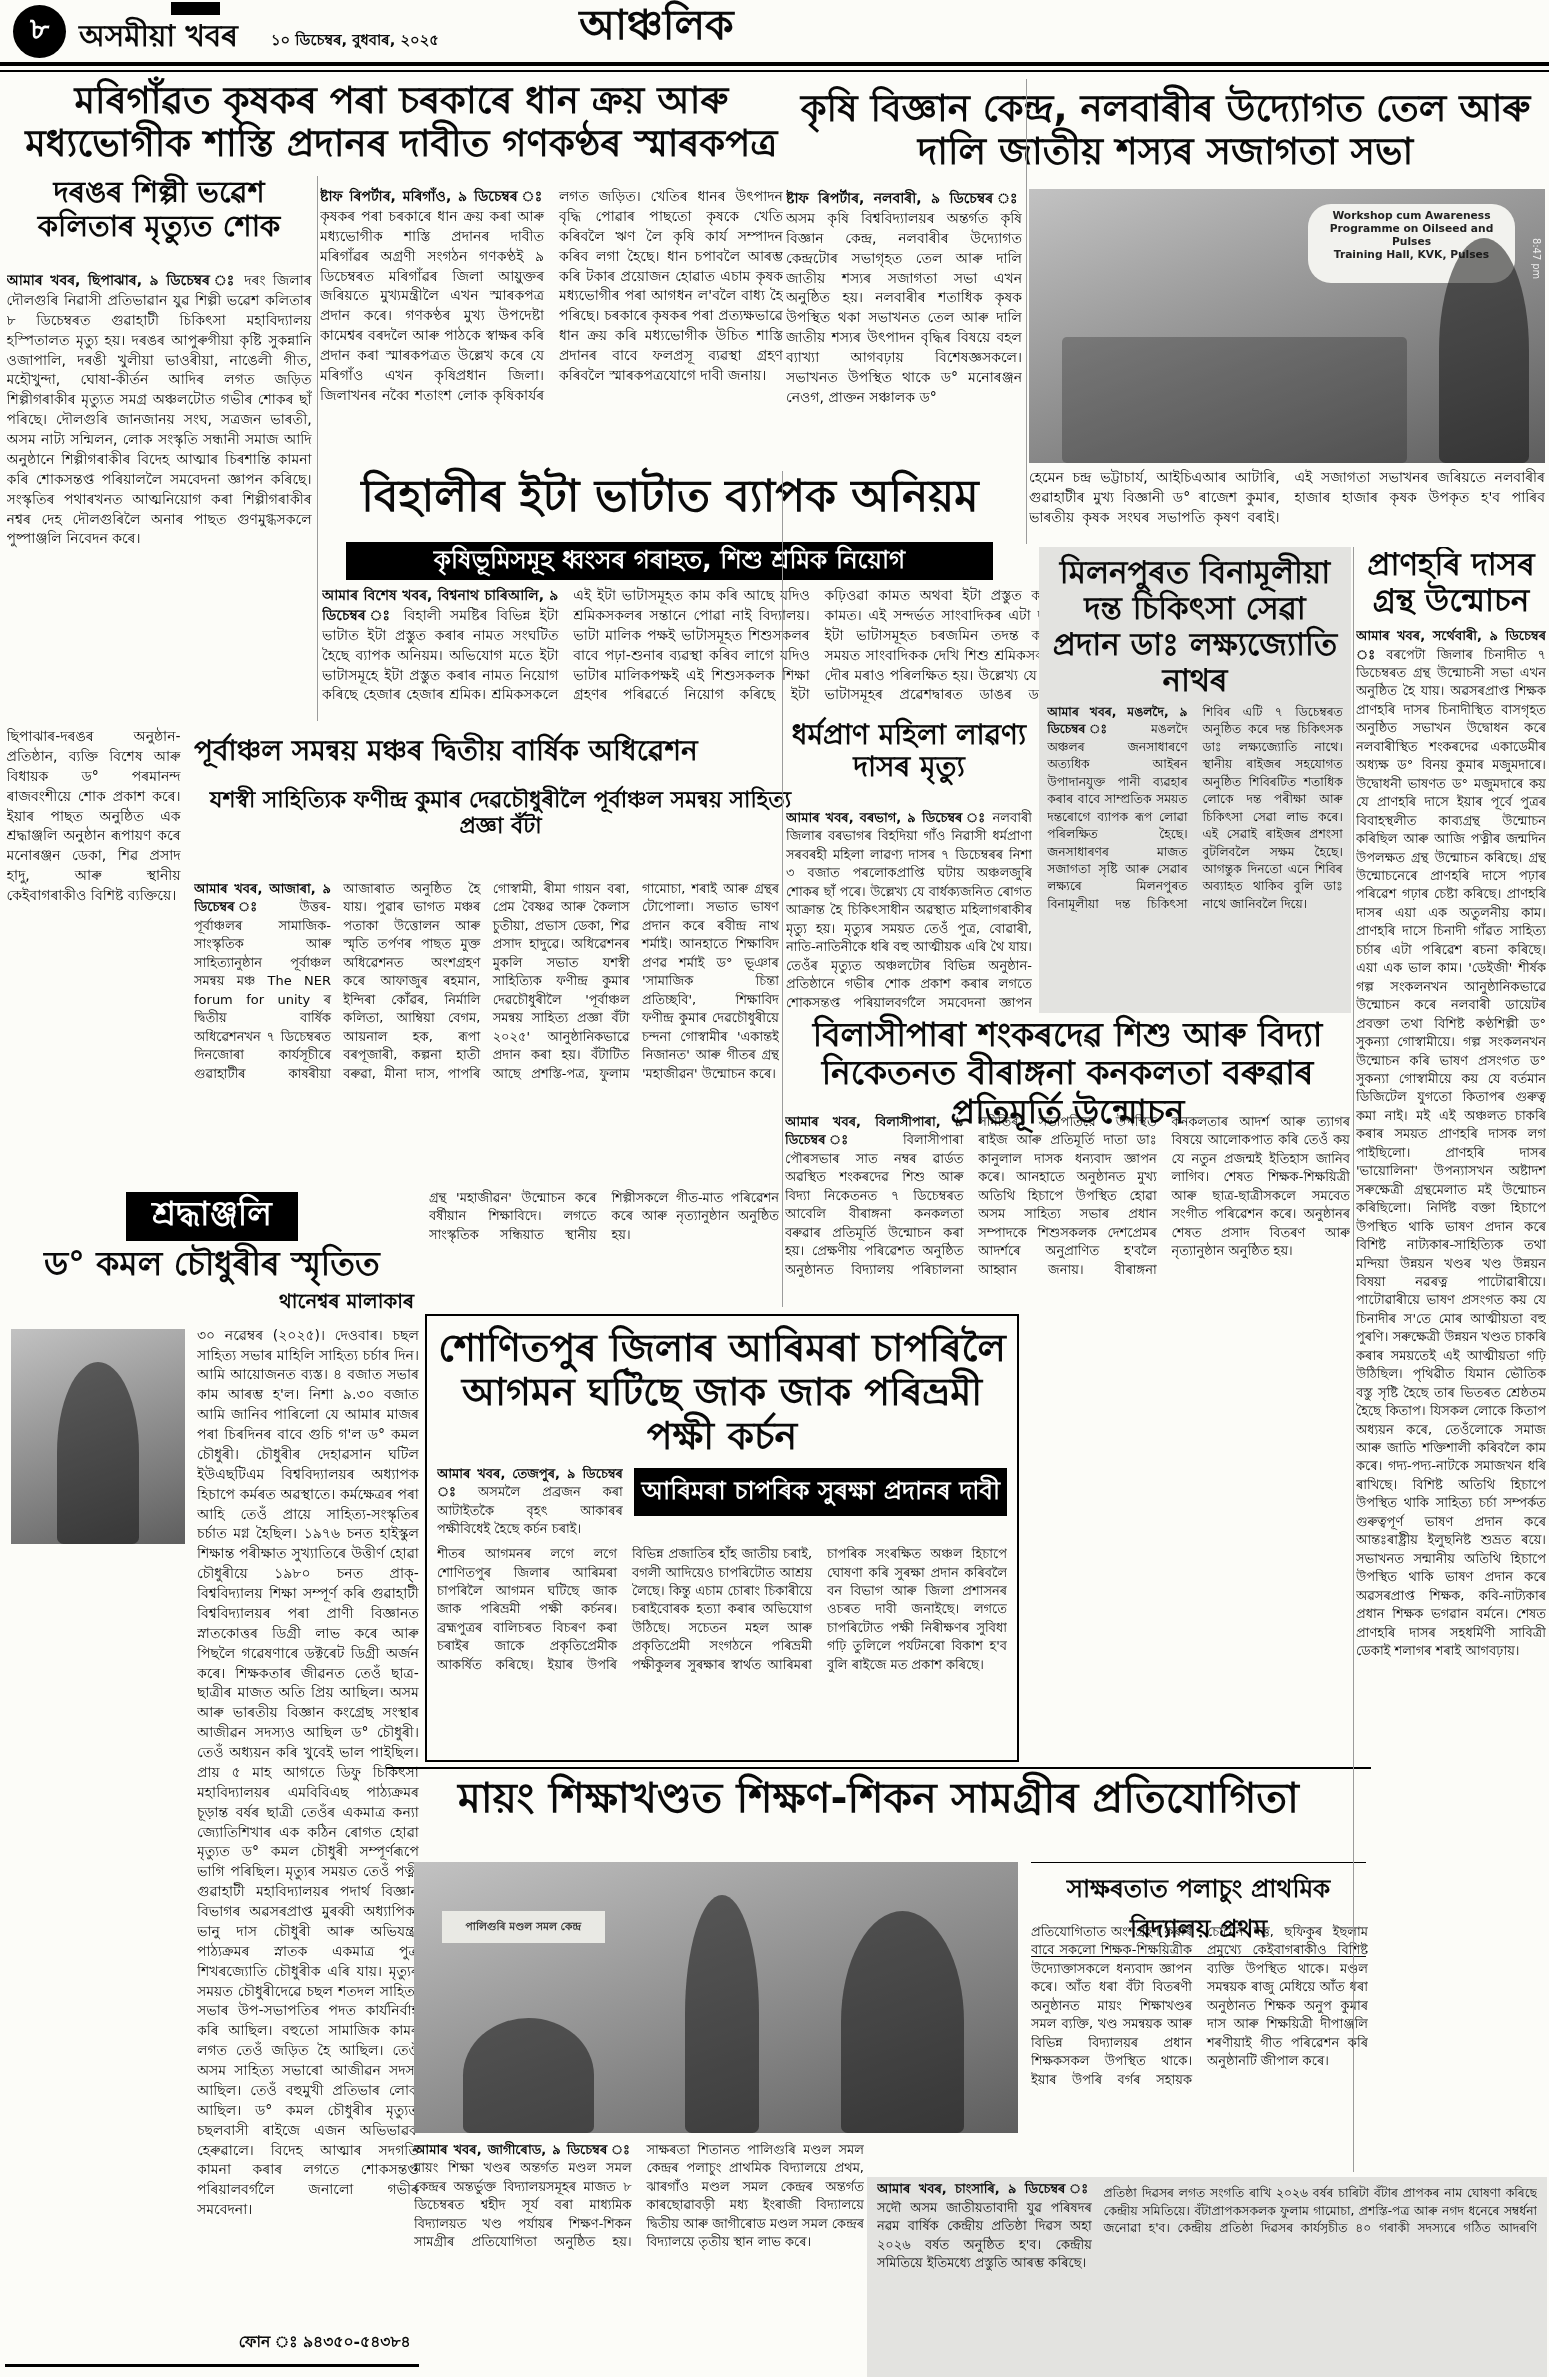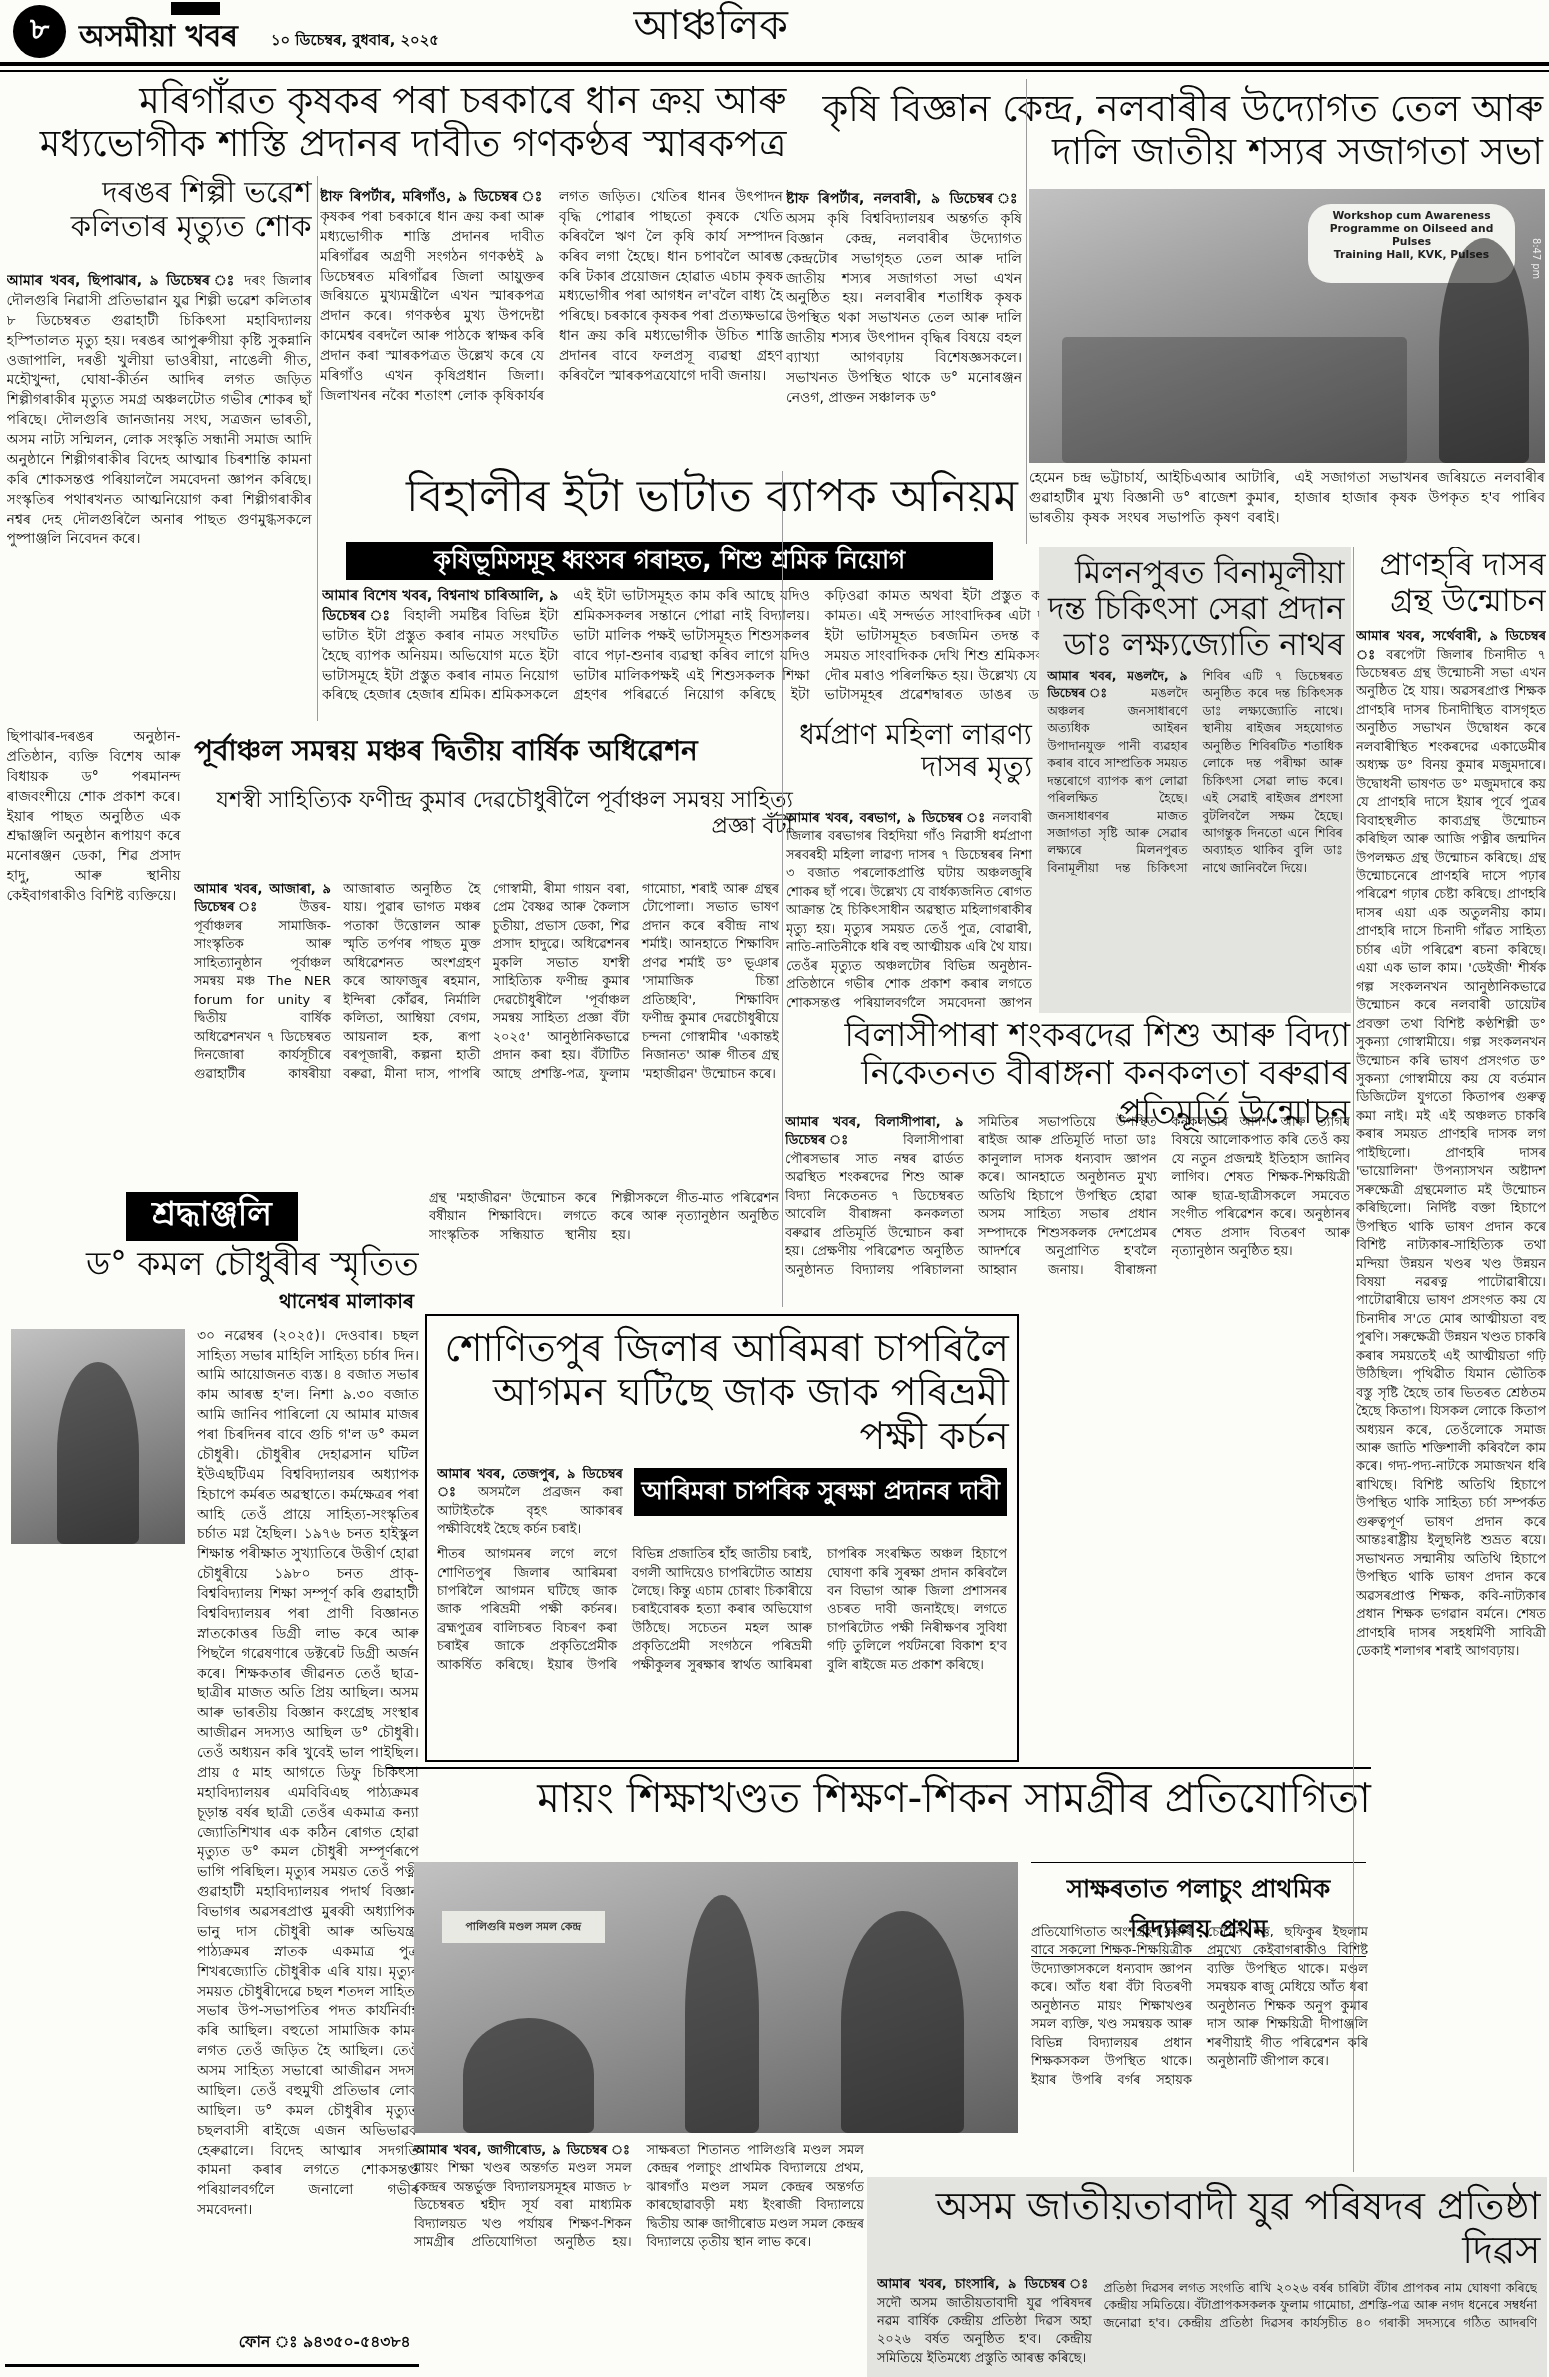--- a/index.html
+++ b/index.html
@@ -1,19 +1,19 @@
 <!DOCTYPE html>
 <html style="font-size:13px"><head>
 <meta charset="utf-8">
 <style>
   html,body{margin:0;padding:0;background:#8a8a8a;}
   .page{position:relative;width:1550px;height:2377px;background:#fcfcf8;color:#0a0a0a;
         font-family:"DejaVu Sans","Liberation Sans",sans-serif;overflow:hidden;}
   .abs{position:absolute;}
-  .hl{font-weight:normal;text-align:right;line-height:1.16;letter-spacing:0;}
+  .hl{font-weight:bold;text-align:center;line-height:1.16;letter-spacing:0;}
   .body{font-size:14px;line-height:1.42;text-align:justify;overflow:hidden;}
   .byline{font-weight:bold;}
   .bar{background:#000;color:#fff;display:flex;align-items:center;justify-content:center;
        font-weight:bold;text-align:center;}
   .gray{background:#e3e3e0;}
   .box{border:2.5px solid #000;box-sizing:border-box;}
   .photo{position:absolute;overflow:hidden;background:
          linear-gradient(160deg,#c2c2c2 0%,#9a9a9a 40%,#787878 75%,#5e5e5e 100%);}
   .photo .shade{position:absolute;background:rgba(20,20,20,.55);border-radius:50% 50% 6.6px 6.6px;}
   .cols2{columns:2;column-gap:14.8px;}
@@ -180,21 +180,20 @@
     <div class="abs body cols2" style="left:1031px;top:1923px;width:337px;height:250px;font-size:13px;">
       <p><span>প্ৰতিযোগিতাত অংশগ্ৰহণ কৰাৰ বাবে সকলো শিক্ষক-শিক্ষয়িত্ৰীক উদ্যোক্তাসকলে ধন্যবাদ জ্ঞাপন কৰে। আঁত ধৰা বঁটা বিতৰণী অনুষ্ঠানত মায়ং শিক্ষাখণ্ডৰ সমল ব্যক্তি, খণ্ড সমন্বয়ক আৰু বিভিন্ন বিদ্যালয়ৰ প্ৰধান শিক্ষকসকল উপস্থিত থাকে। ইয়াৰ উপৰি বৰ্গৰ সহায়ক চোমেন দত্ত, ছফিকুৰ ইছলাম প্ৰমুখ্যে কেইবাগৰাকীও বিশিষ্ট ব্যক্তি উপস্থিত থাকে। মণ্ডল সমন্বয়ক ৰাজু মেধিয়ে আঁত ধৰা অনুষ্ঠানত শিক্ষক অনুপ কুমাৰ দাস আৰু শিক্ষয়িত্ৰী দীপাঞ্জলি শৰণীয়াই গীত পৰিৱেশন কৰি অনুষ্ঠানটি জীপাল কৰে।</span></p>
     </div>
     <div class="abs body cols2" style="left:414px;top:2141px;width:450px;height:232px;font-size:13px;">
       <p><b class="byline">আমাৰ খবৰ, জাগীৰোড, ৯ ডিচেম্বৰ ঃ</b>
          <span>মায়ং শিক্ষা খণ্ডৰ অন্তৰ্গত মণ্ডল সমল কেন্দ্ৰৰ অন্তৰ্ভুক্ত বিদ্যালয়সমূহৰ মাজত ৮ ডিচেম্বৰত শ্বহীদ সূৰ্য বৰা মাধ্যমিক বিদ্যালয়ত খণ্ড পৰ্যায়ৰ শিক্ষণ-শিকন সামগ্ৰীৰ প্ৰতিযোগিতা অনুষ্ঠিত হয়। সাক্ষৰতা শিতানত পালিগুৰি মণ্ডল সমল কেন্দ্ৰৰ পলাচুং প্ৰাথমিক বিদ্যালয়ে প্ৰথম, ঝাৰগাঁও মণ্ডল সমল কেন্দ্ৰৰ অন্তৰ্গত কাৰছোৱাবড়ী মধ্য ইংৰাজী বিদ্যালয়ে দ্বিতীয় আৰু জাগীৰোড মণ্ডল সমল কেন্দ্ৰৰ বিদ্যালয়ে তৃতীয় স্থান লাভ কৰে।</span></p>
     </div>
   </section>
 
   <section class="abs gray" style="left:867px;top:2177px;width:680px;height:200px;overflow:hidden;">
-    <h1 class="hl" style="font-size:38px;margin:6.6px 6.6px 3.3px;">অসম জাতীয়তাবাদী যুৱ পৰিষদৰ প্ৰতিষ্ঠা দিৱস</h1>
     <div style="display:flex;gap:11.5px;margin:3.3px 9.9px;">
       <div class="body" style="width:215px;font-size:13px;height:107px;">
         <p><b class="byline">আমাৰ খবৰ, চাংসাৰি, ৯ ডিচেম্বৰ ঃ</b>
            <span>সদৌ অসম জাতীয়তাবাদী যুৱ পৰিষদৰ নৱম বাৰ্ষিক কেন্দ্ৰীয় প্ৰতিষ্ঠা দিৱস অহা ২০২৬ বৰ্ষত অনুষ্ঠিত হ'ব। কেন্দ্ৰীয় সমিতিয়ে ইতিমধ্যে প্ৰস্তুতি আৰম্ভ কৰিছে।</span></p>
       </div>
       <div style="flex:1;">
         <div class="body" style="font-size:12.3px;height:49px;margin-top:4.9px;">
           <p><span>প্ৰতিষ্ঠা দিৱসৰ লগত সংগতি ৰাখি ২০২৬ বৰ্ষৰ চাৰিটা বঁটাৰ প্ৰাপকৰ নাম ঘোষণা কৰিছে কেন্দ্ৰীয় সমিতিয়ে। বঁটাপ্ৰাপকসকলক ফুলাম গামোচা, প্ৰশস্তি-পত্ৰ আৰু নগদ ধনেৰে সম্বৰ্ধনা জনোৱা হ'ব। কেন্দ্ৰীয় প্ৰতিষ্ঠা দিৱসৰ কাৰ্যসূচীত ৪০ গৰাকী সদস্যৰে গঠিত আদৰণি সমিতিয়ে সহযোগ আগবঢ়াব।</span></p>
         </div>
       </div>

